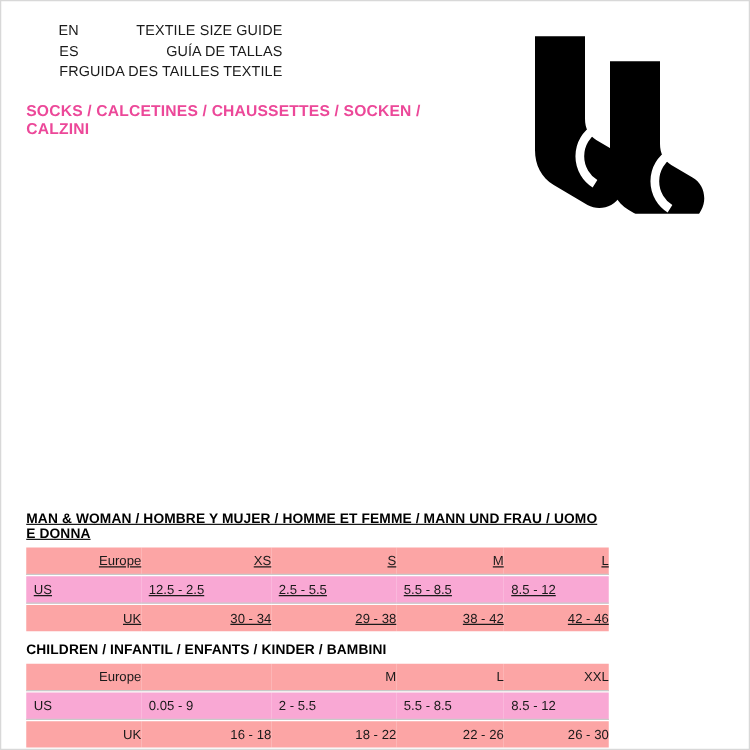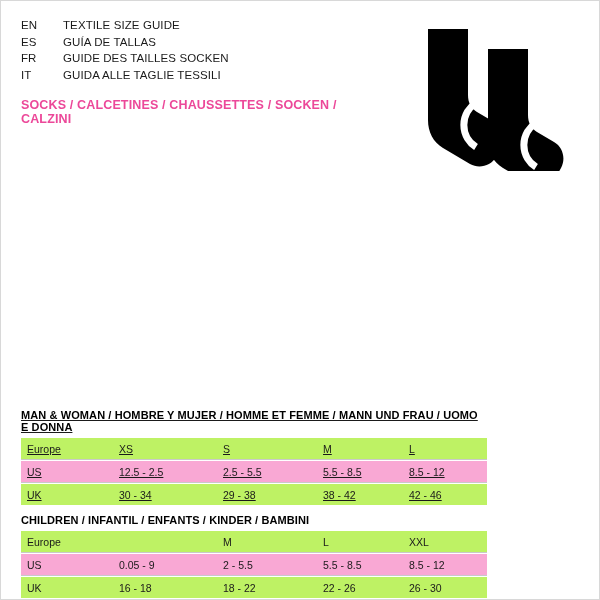--- a/index.html
+++ b/index.html
@@ -32,20 +32,21 @@
   }
   .lang-table {
     border-collapse: collapse;
   }
   .lang-table td {
     font-size: 11.5px;
     line-height: 16.6px;
     padding: 0;
     vertical-align: top;
     letter-spacing: 0.1px;
+    text-align: right;
   }
   .lang-code {
     width: 42px;
     color: #1a1a1a;
   }
   .lang-label {
     color: #1a1a1a;
   }
   .subtitle {
     margin-top: 15px;
@@ -84,21 +85,22 @@
   }
   table.size td {
     font-size: 10.5px;
     padding: 3px 0 3px 6px;
     height: 15px;
     color: #1a1a1a;
     border: none;
     white-space: nowrap;
   }
   table.size tr.shaded td {
-    background: #bef264;
+    background: #fca5a5;
+    text-align: right;
   }
   table.size tr.plain td {
     background: #f9a8d4;
   }
   table.size tr.divider td {
     padding: 0;
     height: 1px;
     background: #ffffff;
     border-top: 1px solid #c9c9c9;
   }
@@ -122,25 +124,21 @@
           <tr>
         <td class="lang-code">EN</td>
         <td class="lang-label">TEXTILE SIZE GUIDE</td>
       </tr>
       <tr>
         <td class="lang-code">ES</td>
         <td class="lang-label">GUÍA DE TALLAS</td>
       </tr>
       <tr>
         <td class="lang-code">FR</td>
-        <td class="lang-label">GUIDE DES TAILLES SOCKEN</td>
-      </tr>
-      <tr>
-        <td class="lang-code">IT</td>
-        <td class="lang-label">GUIDA ALLE TAGLIE TESSILI</td>
+        <td class="lang-label">GUIDA DES TAILLES TEXTILE</td>
       </tr>
     </tbody>
       </table>
     <div class="subtitle">SOCKS / CALCETINES / CHAUSSETTES / SOCKEN / CALZINI</div>
   </div>
 
   <div class="socks">
     <svg width="165" height="150" viewBox="0 0 165 150" xmlns="http://www.w3.org/2000/svg">
 
       <path d="M22 8 h40 v66 c0 8 3 13 9 17 l17 10 c9 5 12 17 7 26 l-5 9 c-5 9 -17 12 -26 7 l-27 -16 c-10 -6 -15 -16 -15 -28 z" fill="#000000"></path>

